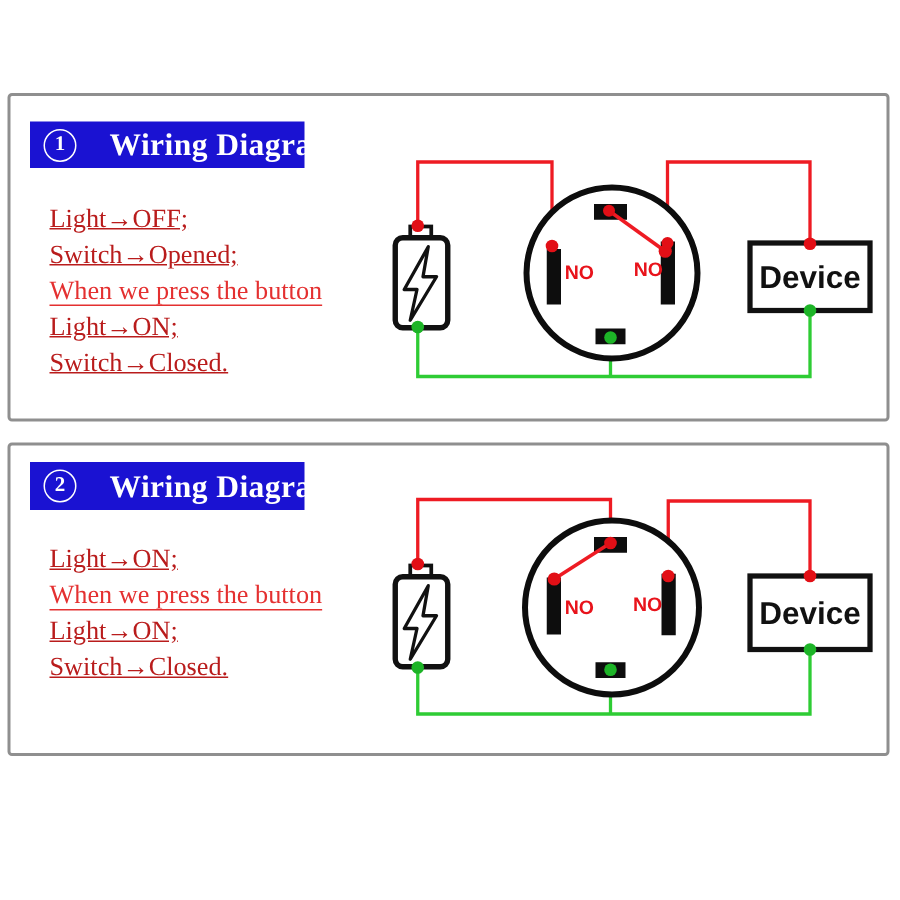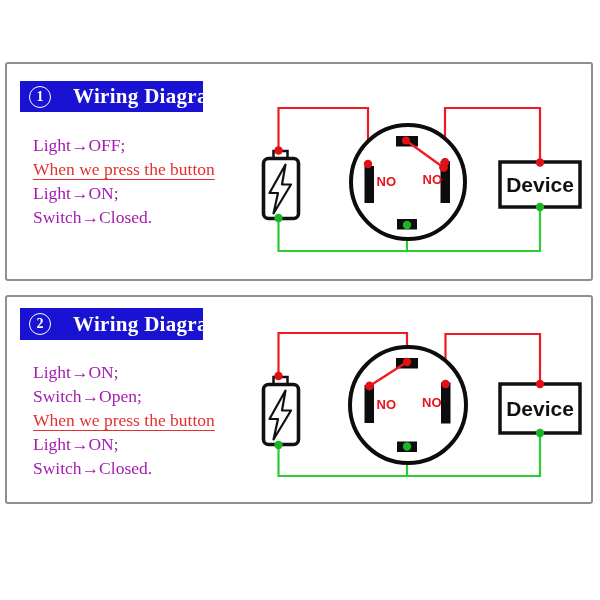--- a/index.html
+++ b/index.html
@@ -15,21 +15,21 @@
              padding-left:9px;box-sizing:border-box;}
   #panel-1 .title-box{top:17px;}
   #panel-2 .title-box{top:11px;height:32px;}
   .num-badge{width:20px;height:20px;border:1.7px solid #fff;border-radius:50%;
              display:flex;align-items:center;justify-content:center;flex:0 0 auto;
              font-weight:bold;font-size:14px;line-height:1;margin-right:9px;}
   .title-text{font-weight:bold;font-size:21px;letter-spacing:0.3px;white-space:nowrap;margin-left:13px;}
   .textblock{position:absolute;left:26px;width:240px;}
   #panel-1 .textblock{top:69px;}
   #panel-2 .textblock{top:63px;}
-  .line{font-size:17.5px;line-height:24px;color:#a21caf;white-space:nowrap;}
+  .line{font-size:17.5px;line-height:24px;color:#b91c1c;white-space:nowrap;text-decoration:underline;}
   .line.hl{color:#e43030;text-decoration:underline;text-decoration-thickness:1px;
            text-underline-offset:4px;}
   svg text{font-family:"Liberation Sans","DejaVu Sans",sans-serif;}
   .no-label{font-size:13px;font-weight:bold;fill:#e8131b;}
   .device-label{font-size:21px;font-weight:bold;fill:#111;}
 </style>
 </head>
 <body>
 
 <section class="panel" id="panel-1">
@@ -77,20 +77,21 @@
     </g>
   </svg>
 
   <div class="title-box">
     <span class="num-badge">1</span>
     <span class="title-text">Wiring Diagram</span>
   </div>
 
   <div class="textblock">
     <div class="line">Light→OFF;</div>
+    <div class="line">Switch→Opened;</div>
     <div class="line hl">When we press the button</div>
     <div class="line">Light→ON;</div>
     <div class="line">Switch→Closed.</div>
   </div>
 </section>
 
 <section class="panel" id="panel-2">
   <svg class="diag" width="588" height="209" viewBox="0 0 588 209">
 
     <polyline points="273.5,81 273.5,38 402,38 402,66" fill="none" stroke="#ee1b23" stroke-width="2.2"></polyline>
@@ -134,18 +135,17 @@
     </g>
   </svg>
 
   <div class="title-box">
     <span class="num-badge">2</span>
     <span class="title-text">Wiring Diagram</span>
   </div>
 
   <div class="textblock">
     <div class="line">Light→ON;</div>
-    <div class="line">Switch→Open;</div>
     <div class="line hl">When we press the button</div>
     <div class="line">Light→ON;</div>
     <div class="line">Switch→Closed.</div>
   </div>
 </section>
 
 </body></html>

